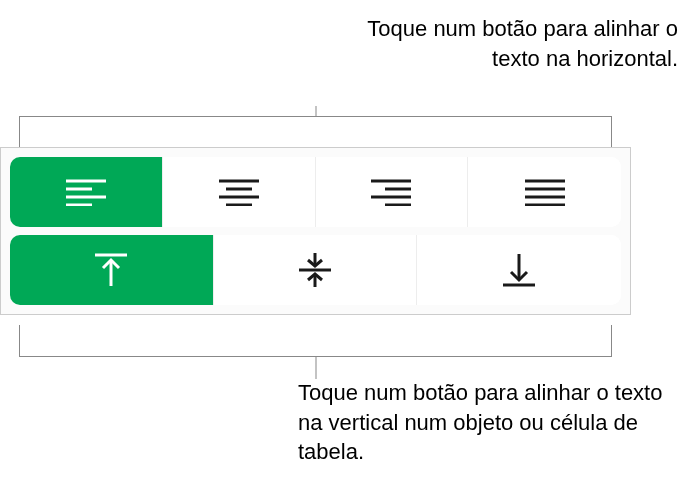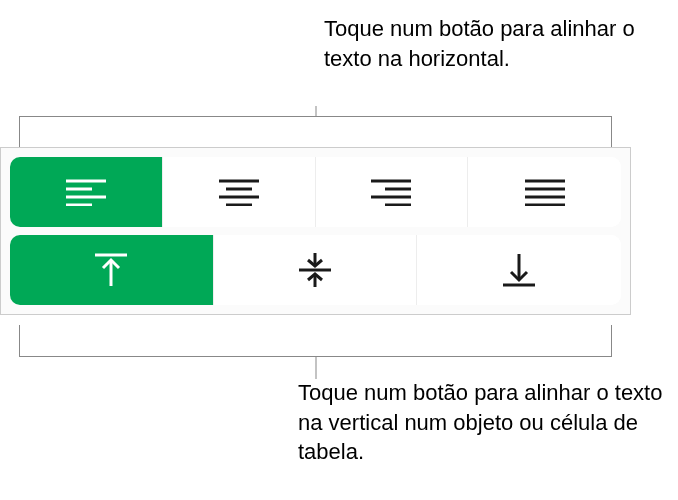--- a/index.html
+++ b/index.html
@@ -15,20 +15,21 @@
       position: relative;
     }
     .callout-top {
       position: absolute;
       top: 14px;
       left: 324px;
       font-size: 22px;
       line-height: 1.35;
       color: #000;
       font-weight: 400;
+      text-align: right;
     }
     .callout-bottom {
       position: absolute;
       top: 378px;
       left: 298px;
       font-size: 22px;
       line-height: 1.35;
       color: #000;
       font-weight: 400;
     }

